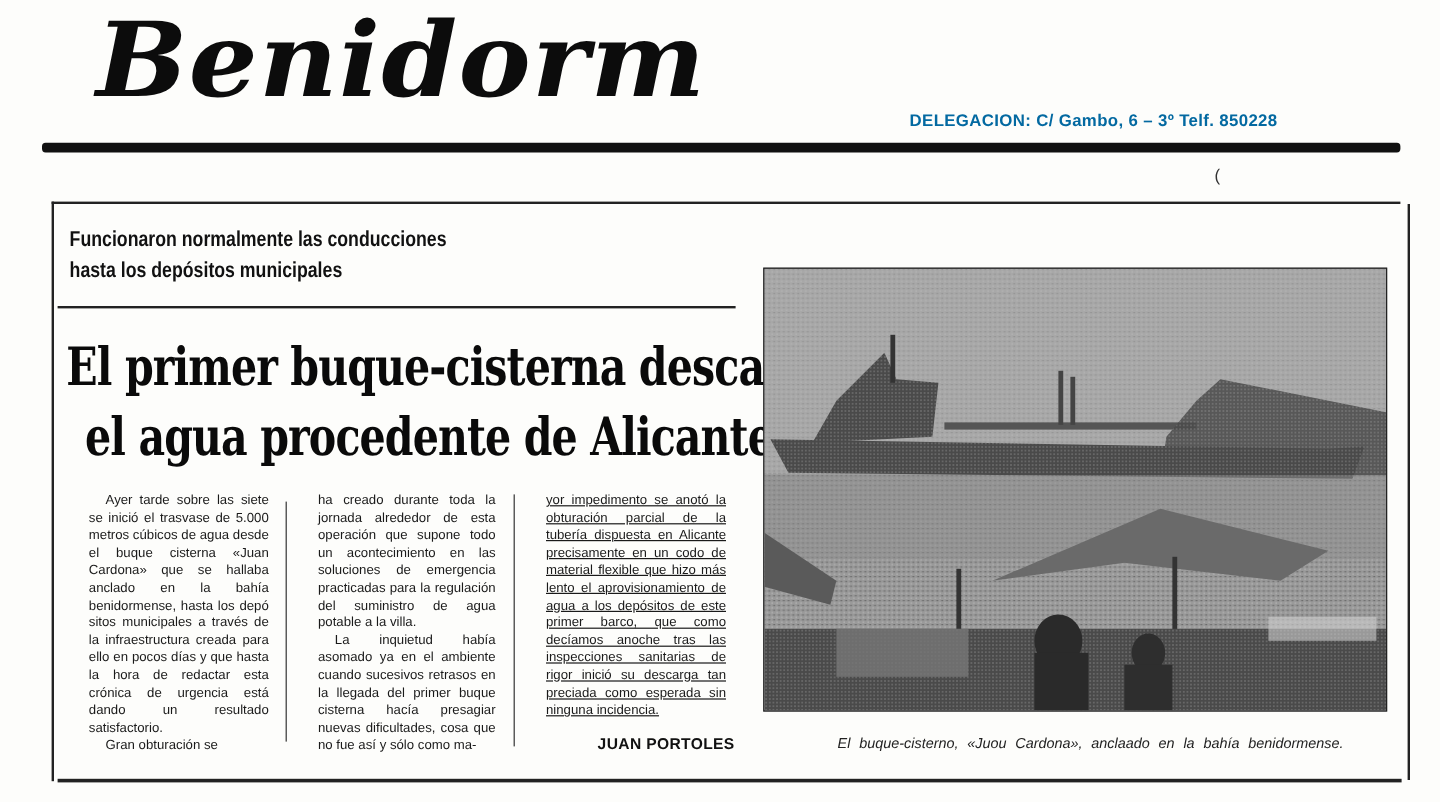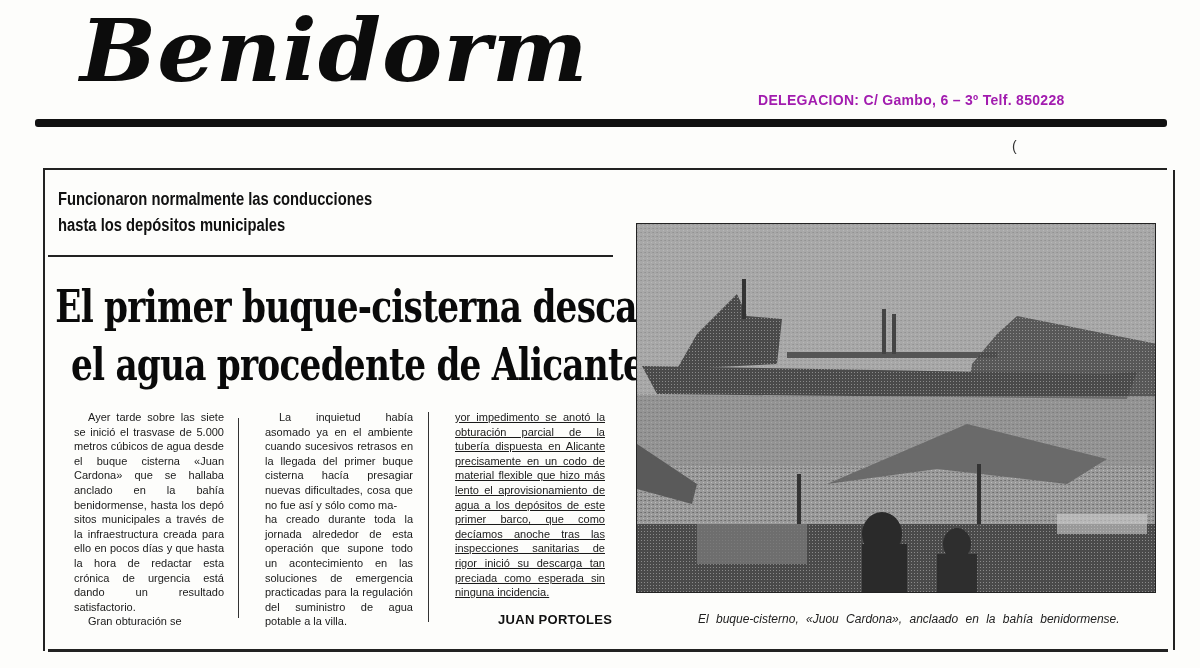--- a/index.html
+++ b/index.html
@@ -8,21 +8,21 @@
     font-family:"Liberation Sans", sans-serif; color:#111;
   }
   .masthead {
     position:absolute; left:80px; top:8px;
     font-family:"DejaVu Serif", serif; font-style:italic; font-weight:bold;
     font-size:86px; letter-spacing:1px; color:#0c0c0c; line-height:1;
     transform:scaleX(1.05); transform-origin:left top;
   }
   .delegacion {
     position:absolute; left:758px; top:92px; font-size:14px; font-weight:bold;
-    letter-spacing:0.3px; color:#a21caf; white-space:nowrap;text-align:center;
+    letter-spacing:0.3px; color:#0369a1; white-space:nowrap;text-align:center;
   }
   .mast-rule {
     position:absolute; left:35px; top:119px; width:1132px; height:8px;
     background:#111; border-radius:3px;
   }
   .box-top { position:absolute; left:43px; top:168px; width:1124px; height:2px; background:#222; }
   .box-left { position:absolute; left:43px; top:168px; width:2px; height:483px; background:#222; }
   .box-right { position:absolute; left:1173px; top:170px; width:2px; height:480px; background:#222; }
   .box-bottom { position:absolute; left:48px; top:649px; width:1120px; height:3px; background:#222; }
 
@@ -92,22 +92,22 @@
   <span class="l1">El primer buque-cisterna descargó</span>
   <span class="l2">el agua procedente de Alicante</span>
 </div>
 
 <div class="col col1">
   <p>Ayer tarde sobre las siete se inició el trasvase de 5.000 metros cúbicos de agua desde el buque cisterna «Juan Cardona» que se hallaba anclado en la bahía benidormense, hasta los depó sitos municipales a través de la infraestructura creada para ello en pocos días y que hasta la hora de redactar esta crónica de urgencia está dando un resultado satisfactorio.</p>
   <p>Gran obturación se</p>
 </div>
 <div class="col-rule r1"></div>
 <div class="col col2">
+  <p style="text-indent:0">ha creado durante toda la jornada alrededor de esta operación que supone todo un acontecimiento en las soluciones de emergencia practicadas para la regulación del suministro de agua potable a la villa.</p>
   <p>La inquietud había asomado ya en el ambiente cuando sucesivos retrasos en la llegada del primer buque cisterna hacía presagiar nuevas dificultades, cosa que no fue así y sólo como ma-</p>
-  <p style="text-indent:0">ha creado durante toda la jornada alrededor de esta operación que supone todo un acontecimiento en las soluciones de emergencia practicadas para la regulación del suministro de agua potable a la villa.</p>
 </div>
 <div class="col-rule r2"></div>
 <div class="col col3">
   <p style="text-indent:0">yor impedimento se anotó la obturación parcial de la tubería dispuesta en Alicante precisamente en un codo de material flexible que hizo más lento el aprovisionamiento de agua a los depósitos de este primer barco, que como decíamos anoche tras las inspecciones sanitarias de rigor inició su descarga tan preciada como esperada sin ninguna incidencia.</p>
 </div>
 <div class="byline">JUAN PORTOLES</div>
 
 <div class="photo" title="Buque-cisterna anclado en la bahía, con sombrillas y personas en primer plano">
   <svg width="518" height="368" viewBox="0 0 518 368">
     <defs>

